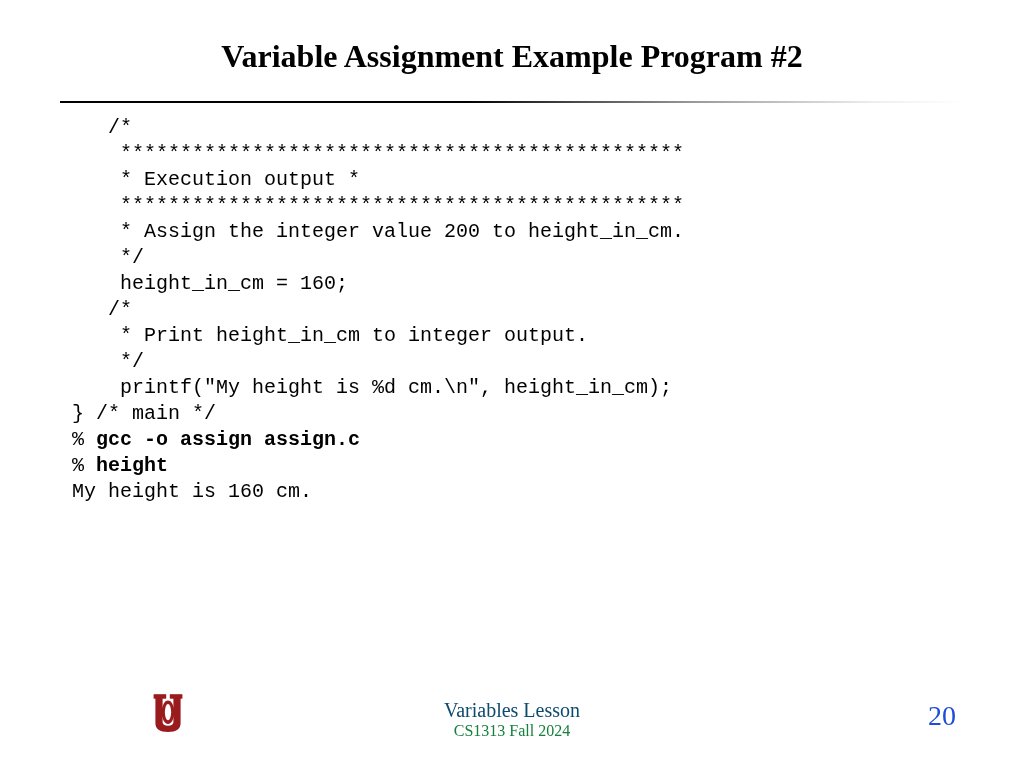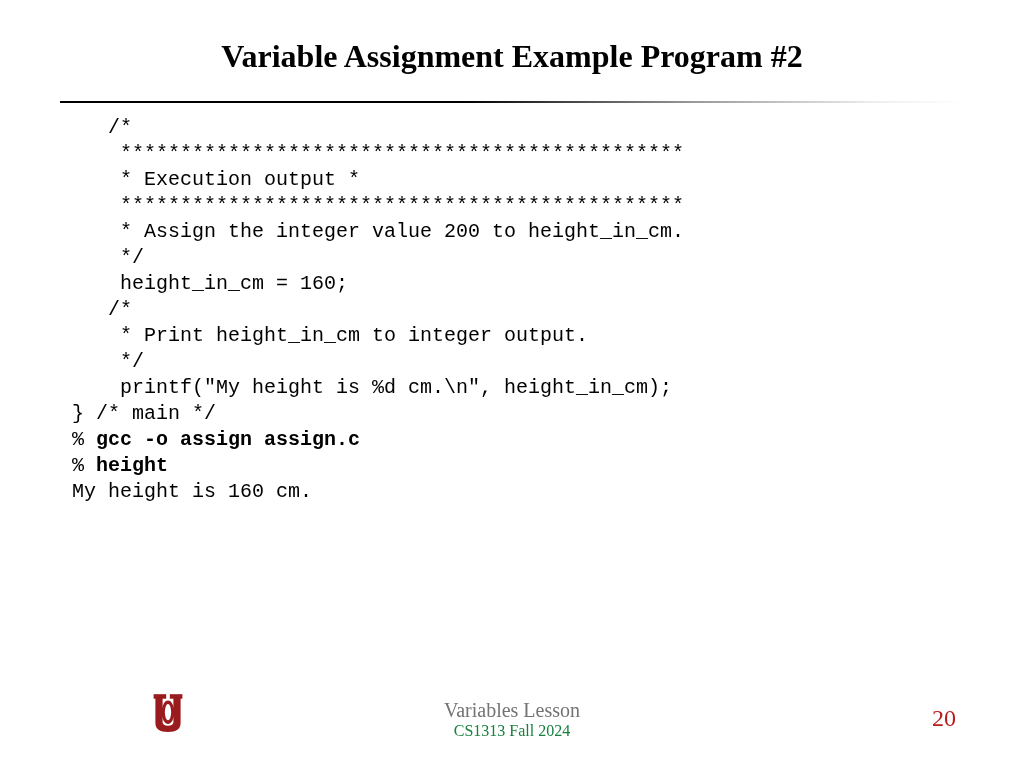--- a/index.html
+++ b/index.html
@@ -45,34 +45,34 @@
     .footer-center {
       text-align: center;
       position: absolute;
       left: 0;
       right: 0;
       bottom: 0;
     }
     .lesson-title {
       font-family: 'Times New Roman', Times, serif;
       font-size: 20px;
-      color: #737373;
+      color: #0c4a6e;
     }
     .course-info {
       font-family: 'Times New Roman', Times, serif;
       font-size: 16px;
       color: #15803d;
     }
     .page-number {
       position: absolute;
       right: 68px;
       bottom: 8px;
       font-family: 'Times New Roman', Times, serif;
-      font-size: 24px;
-      color: #b91c1c;
+      font-size: 28px;
+      color: #1d4ed8;
     }
     .logo {
       position: absolute;
       left: 150px;
       bottom: 0px;
     }
     .logo svg {
       width: 36px;
       height: 44px;
     }

